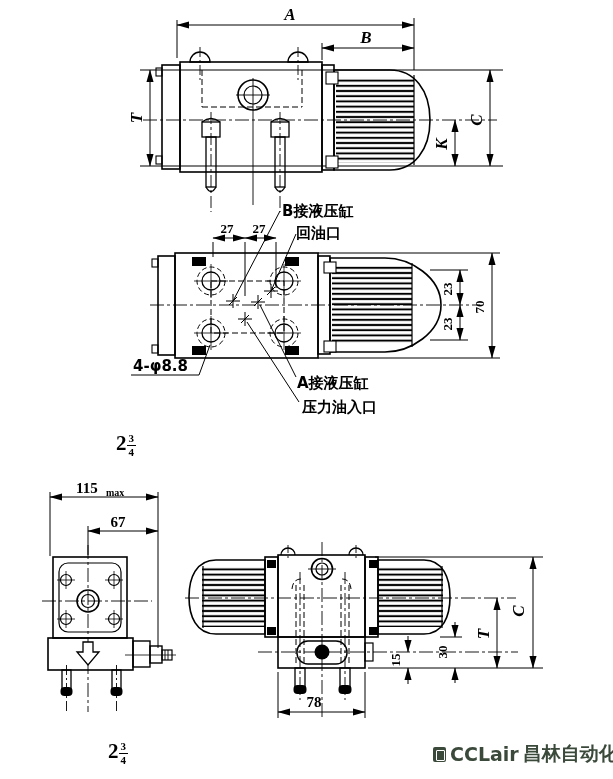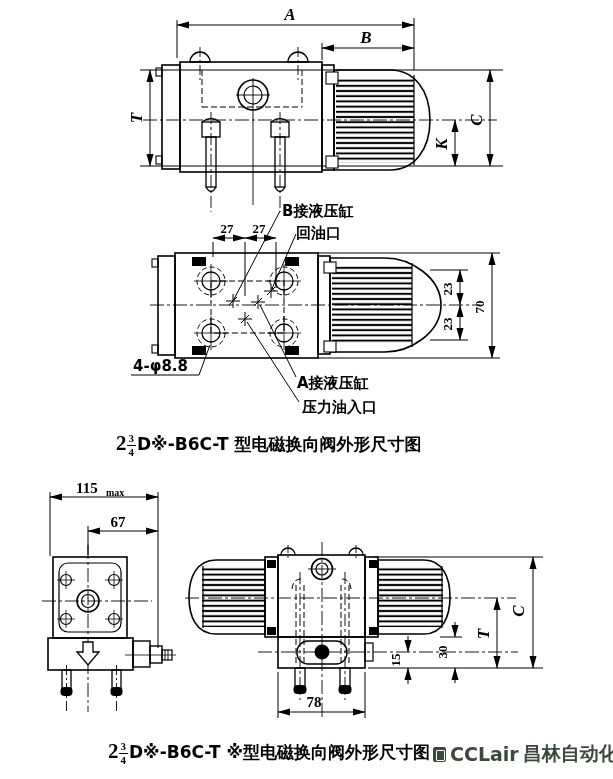--- a/index.html
+++ b/index.html
@@ -310,28 +310,28 @@
       <text class="dimletter" transform="rotate(-90 489 634)" x="489" y="634" text-anchor="middle">T</text>
       <text class="dimletter" transform="rotate(-90 524 611)" x="524" y="611" text-anchor="middle">C</text>
     </g>
   </g>
 </svg>
 
 <div class="caption" style="left:116px;top:431px;">
   <span class="coef">2</span><span class="frac">
         <span class="num">3</span>
         <span class="den">4</span>
-      </span><span>D※-B6C-T 型电磁换向阀外形尺寸图</span>
+      </span>
 </div>
 
 <div class="caption" style="left:108px;top:739px;">
   <span class="coef">2</span><span class="frac">
         <span class="num">3</span>
         <span class="den">4</span>
-      </span><span>D※-B6C-T ※型电磁换向阀外形尺寸图</span>
+      </span>
 </div>
 
 <div class="watermark">
   <span class="wm-logo"></span>
   <span>CCLair</span>
   <span>昌林自动化</span>
 </div>
 
 </div>
 

